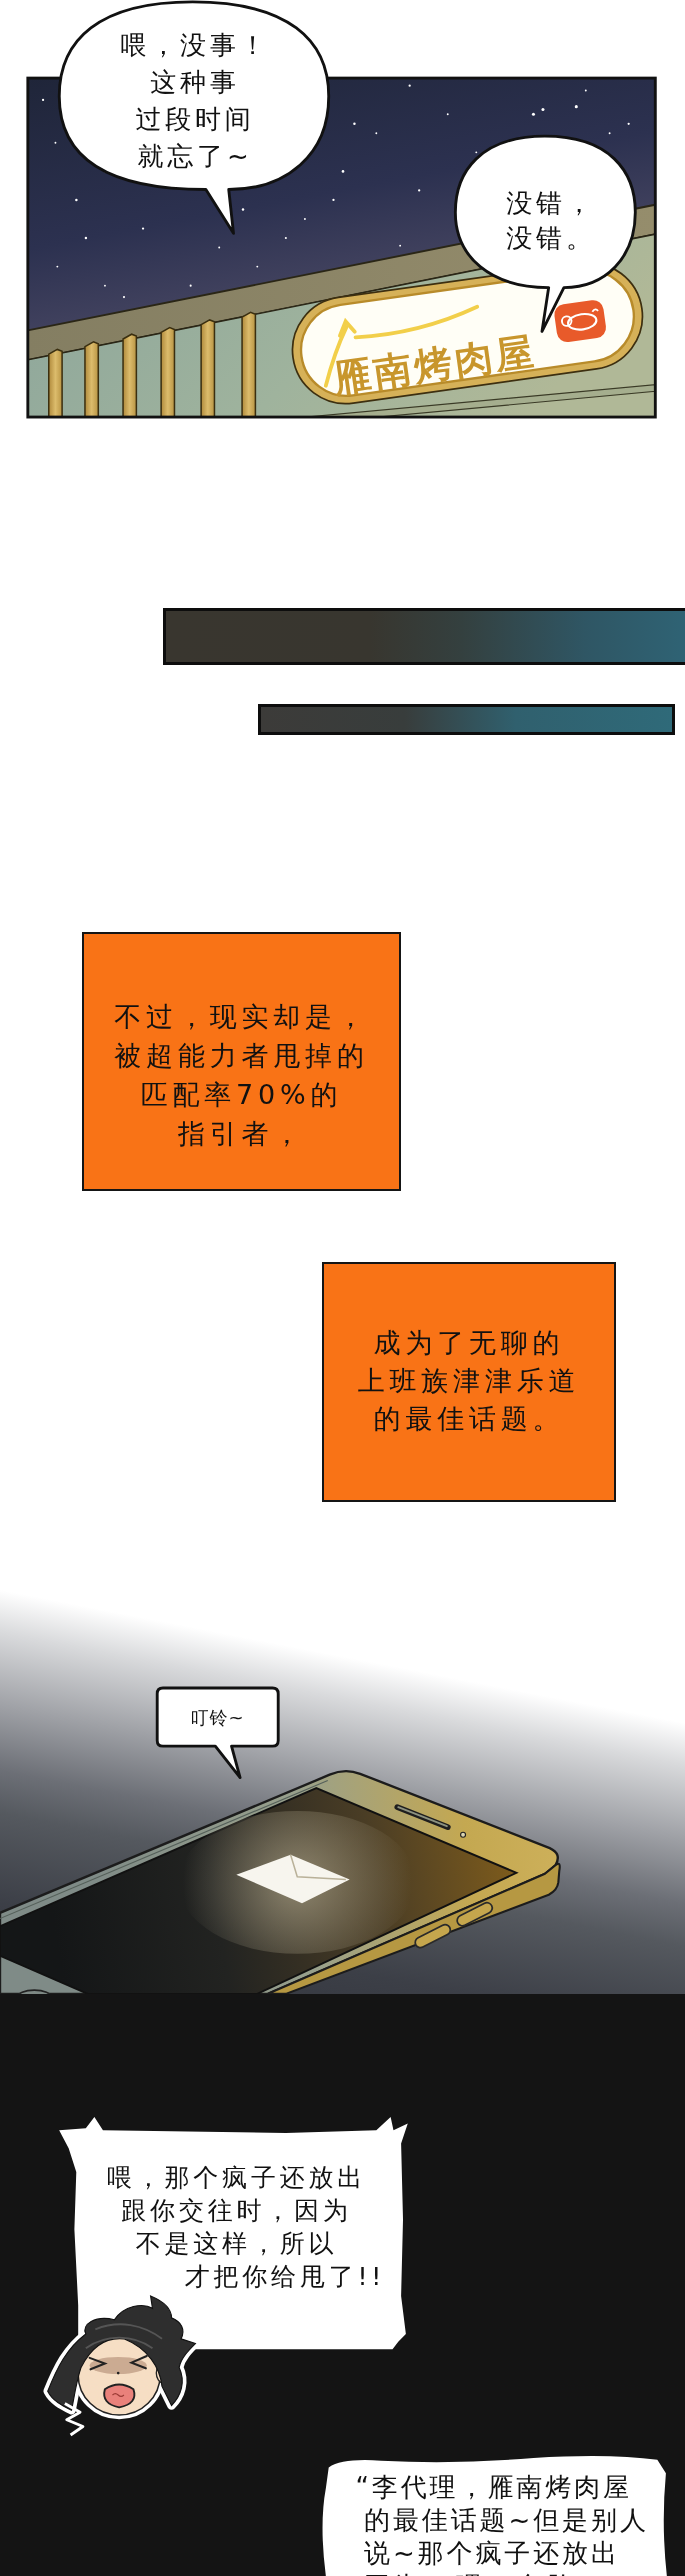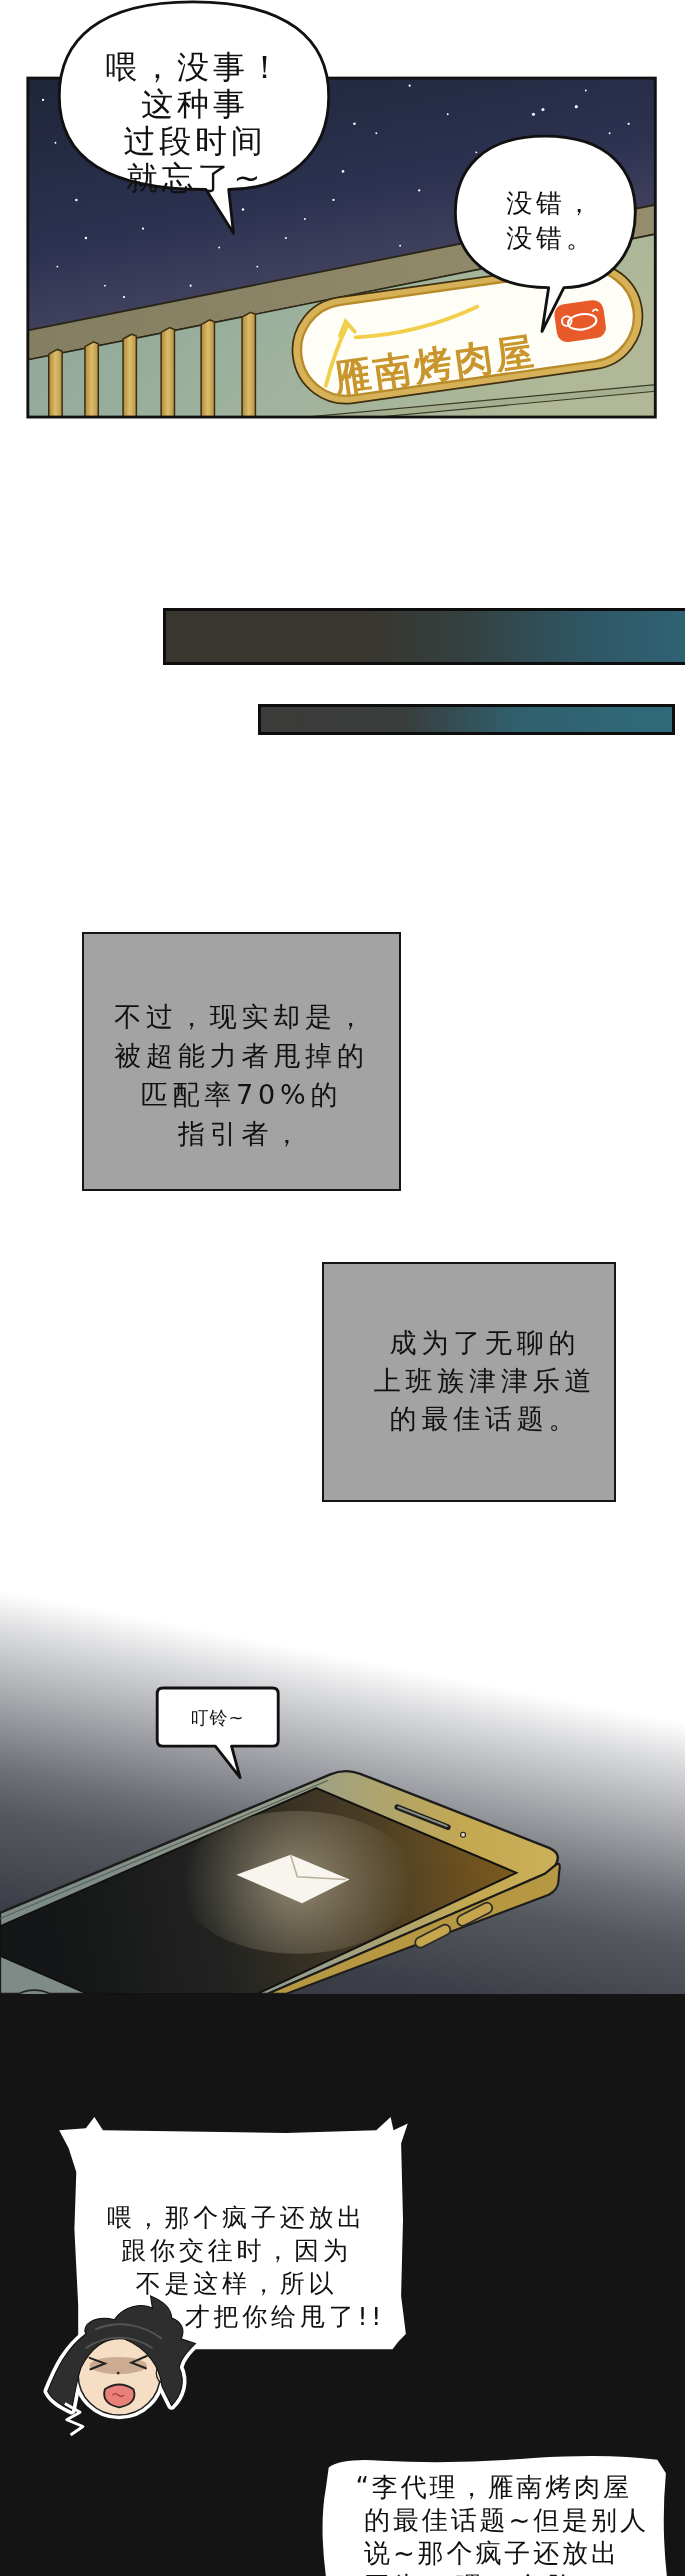--- a/index.html
+++ b/index.html
@@ -10,46 +10,46 @@
     color:#111111;
   }
   .layer { position:absolute; left:0; display:block; }
   .txt {
     position:absolute; text-align:center; color:#111;
     font-family:"DejaVu Sans", "Liberation Sans", sans-serif;
     white-space:nowrap;
   }
   .txt > div { display:block; }
   
-  #b1-text { left:59px; width:272px; top:27px; font-size:32px; letter-spacing:3.8px; line-height:37px;margin-top:22px; }
+  #b1-text { left:59px; width:272px; top:27px; font-size:26px; letter-spacing:3.8px; line-height:37px; }
   #b2-text { left:463px; width:176px; top:186px; font-size:26px; letter-spacing:3.8px; line-height:35px; }
 
   
   .bar { position:absolute; border:3.8px solid #0d0d0d; box-sizing:border-box; }
   #bar1 { left:163px; top:608px; width:543px; height:57px;
     background:linear-gradient(to right,#39362f 0%,#38362f 38%,#34403f 55%,#2f5664 78%,#2f6577 100%); }
   #bar2 { left:258px; top:704px; width:417px; height:31px;
     background:linear-gradient(to right,#3c3b39 0%,#383d3c 35%,#30606e 62%,#2f6a79 100%); }
 
   
-  .nbox { position:absolute; background:#a3a3a3; border:2.4px solid #151515; box-sizing:border-box; }
+  .nbox { position:absolute; background:#f97316; border:2.4px solid #151515; box-sizing:border-box; }
   #nbox1 { left:82px; top:932px; width:319px; height:259px; }
   #nbox2 { left:322px; top:1262px; width:294px; height:240px; }
   .nbox .txt { left:0; width:100%; font-size:27px; letter-spacing:4.8px; }
   #nbox1 .txt { top:63px; line-height:39px; }
-  #nbox2 .txt { top:60px; line-height:38px;padding-left:16px; }
+  #nbox2 .txt { top:60px; line-height:38px; }
 
   
   #phone-bg { position:absolute; left:0; top:1524px; width:686px; height:470px;
     background:linear-gradient(191deg,#ffffff 0%,#ffffff 33%,#d9dadc 40%,#a0a2a7 52%,#6c6f76 63%,#55595f 70%,#3c3f47 85%,#32353d 100%); }
   #sfx-text { left:157px; width:121px; top:1700px; font-size:18px; letter-spacing:1px; line-height:36px; }
 
   
   #dark-bg { position:absolute; left:0; top:1994px; width:686px; height:582px; background:#141414; }
-  #b3-text { left:86px; width:301px; top:2161px; font-size:25px; letter-spacing:3.8px; line-height:33px;margin-top:40px; }
+  #b3-text { left:86px; width:301px; top:2161px; font-size:25px; letter-spacing:3.8px; line-height:33px; }
   #b3-text .last { text-align:right; padding-right:1.9px; }
   #b4-text { left:364px; width:305px; top:2471px; font-size:26px; letter-spacing:2.9px; line-height:33px; text-align:left; }
   #b4-text .first { margin-left:-8.6px; }
 </style>
 </head>
 <body>
 
 <div id="page">
 
   <svg class="layer" style="top:0" width="686" height="438" viewBox="0 0 720 460">

